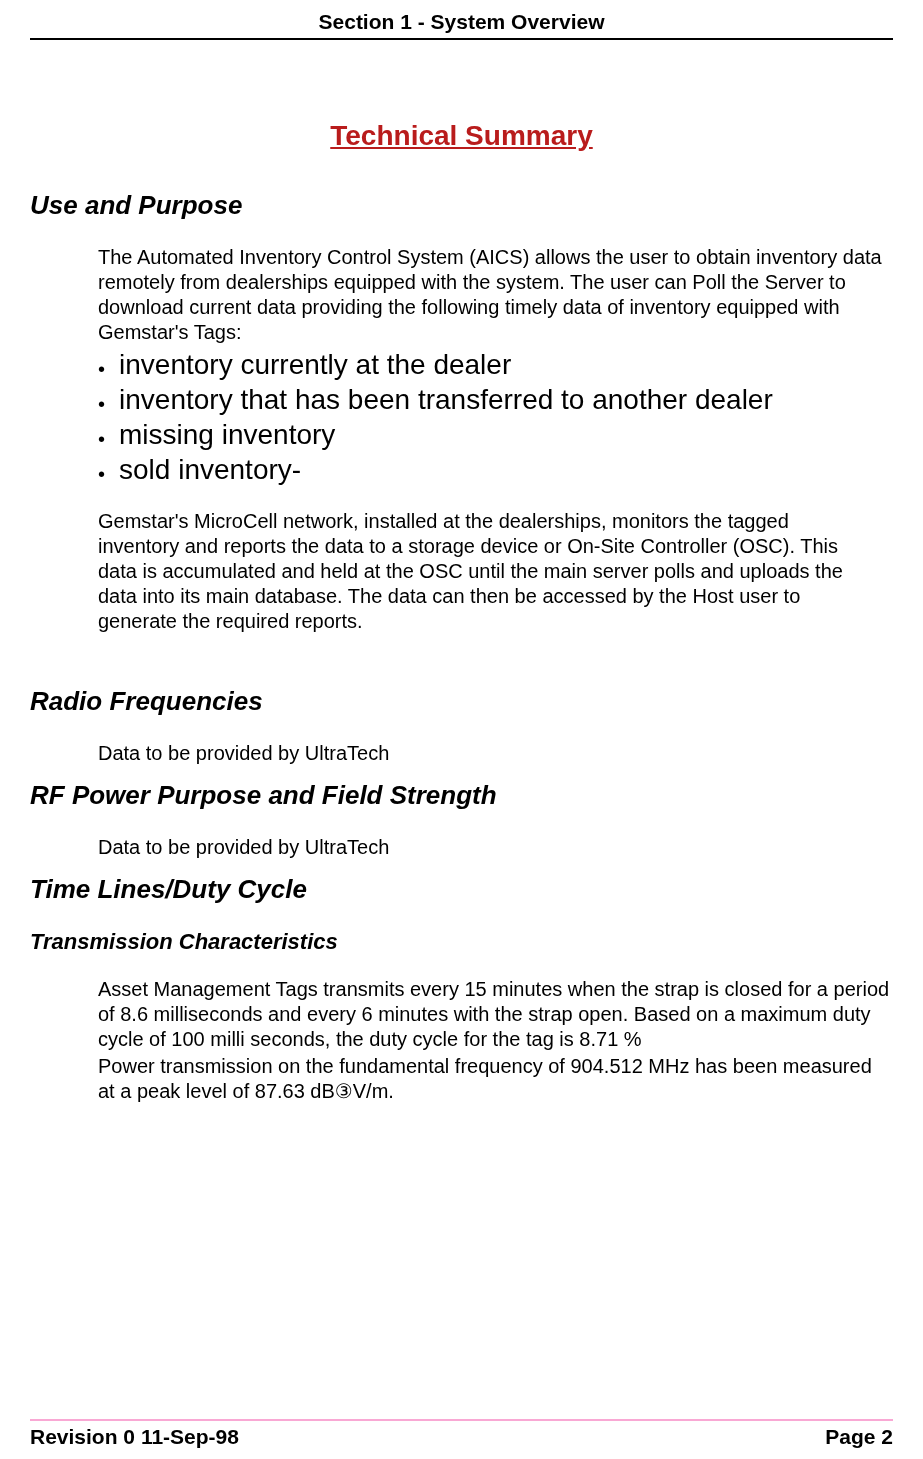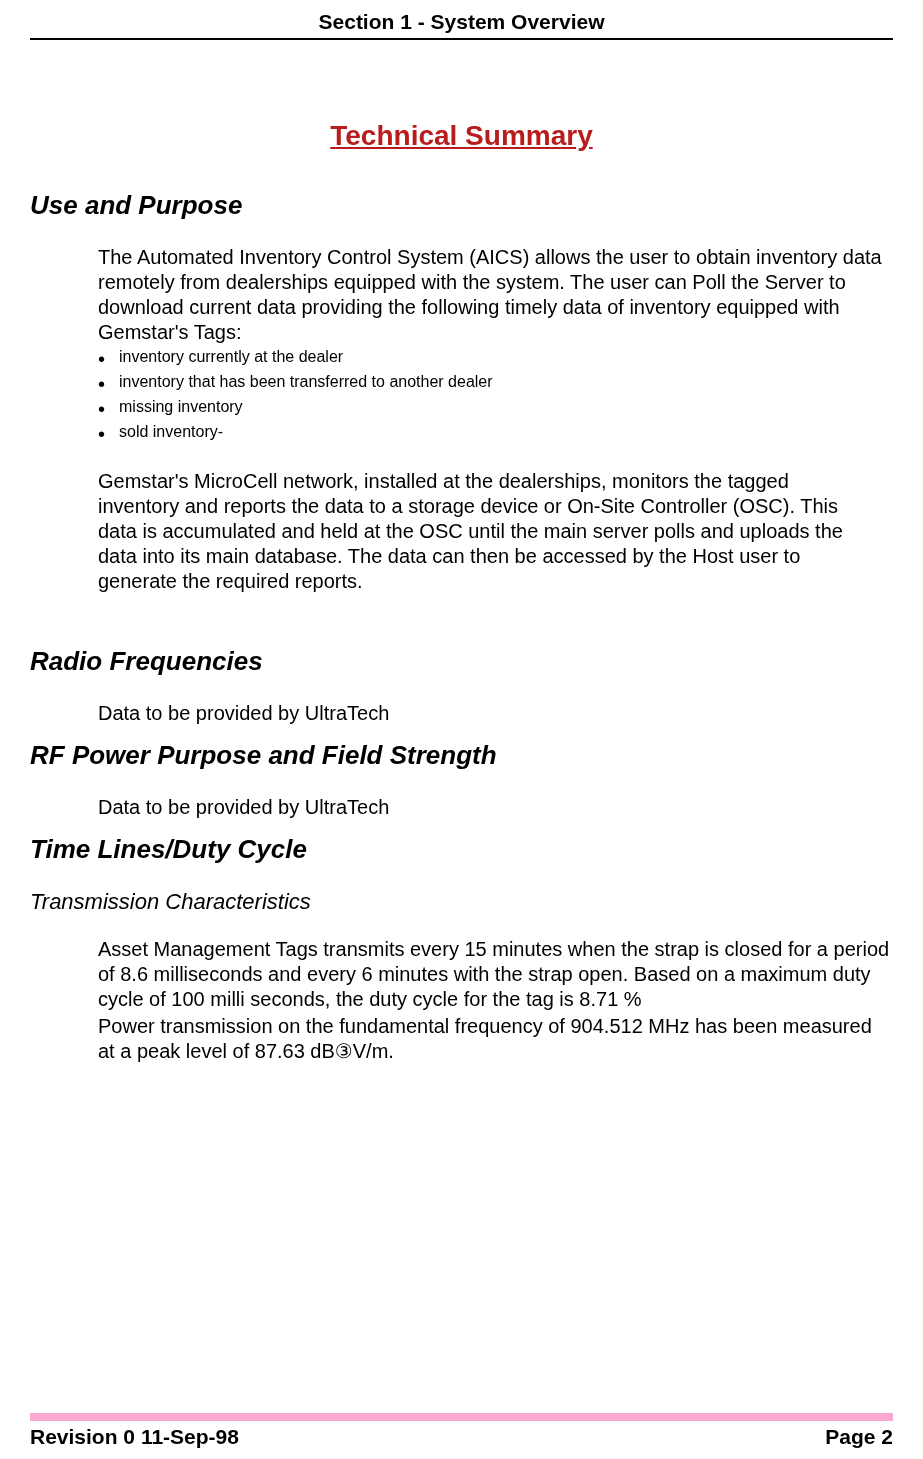--- a/index.html
+++ b/index.html
@@ -39,60 +39,62 @@
       font-weight: bold;
       font-style: italic;
       margin-bottom: 24px;
     }
     .subsection-heading {
       font-size: 22px;
       font-style: italic;
       margin-left: 0;
       margin-bottom: 22px;
       margin-top: 13px;
+      font-weight: bold;
     }
     .body-text {
       font-size: 20px;
       margin-left: 68px;
       line-height: 1.25;
       margin-bottom: 2px;
     }
     .body-text-block {
       font-size: 20px;
       margin-left: 68px;
       margin-right: 20px;
       line-height: 1.25;
       margin-bottom: 22px;
     }
     .bullet-list {
       list-style: none;
       margin-left: 68px;
       margin-bottom: 22px;
     }
     .bullet-list li {
-      font-size: 16px;
+      font-size: 28px;
       line-height: 1.25;
       display: flex;
+      align-items: flex-end;
     }
     .bullet-list li::before {
       content: "•";
       margin-right: 14px;
       font-size: 20px;
     }
     .spacer-small { height: 30px; }
     .content {
       flex: 1;
     }
     .footer {
       display: flex;
       justify-content: space-between;
       font-weight: bold;
       font-size: 21px;
       padding-top: 4px;
-      border-top: 8px solid #f9a8d4;
+      border-top: 2px solid #f9a8d4;
     }
   </style>
 </head>
 <body>
 
 <div class="header">
   <span>Section 1 - System Overview</span>
 </div>
 
 <div class="content">

